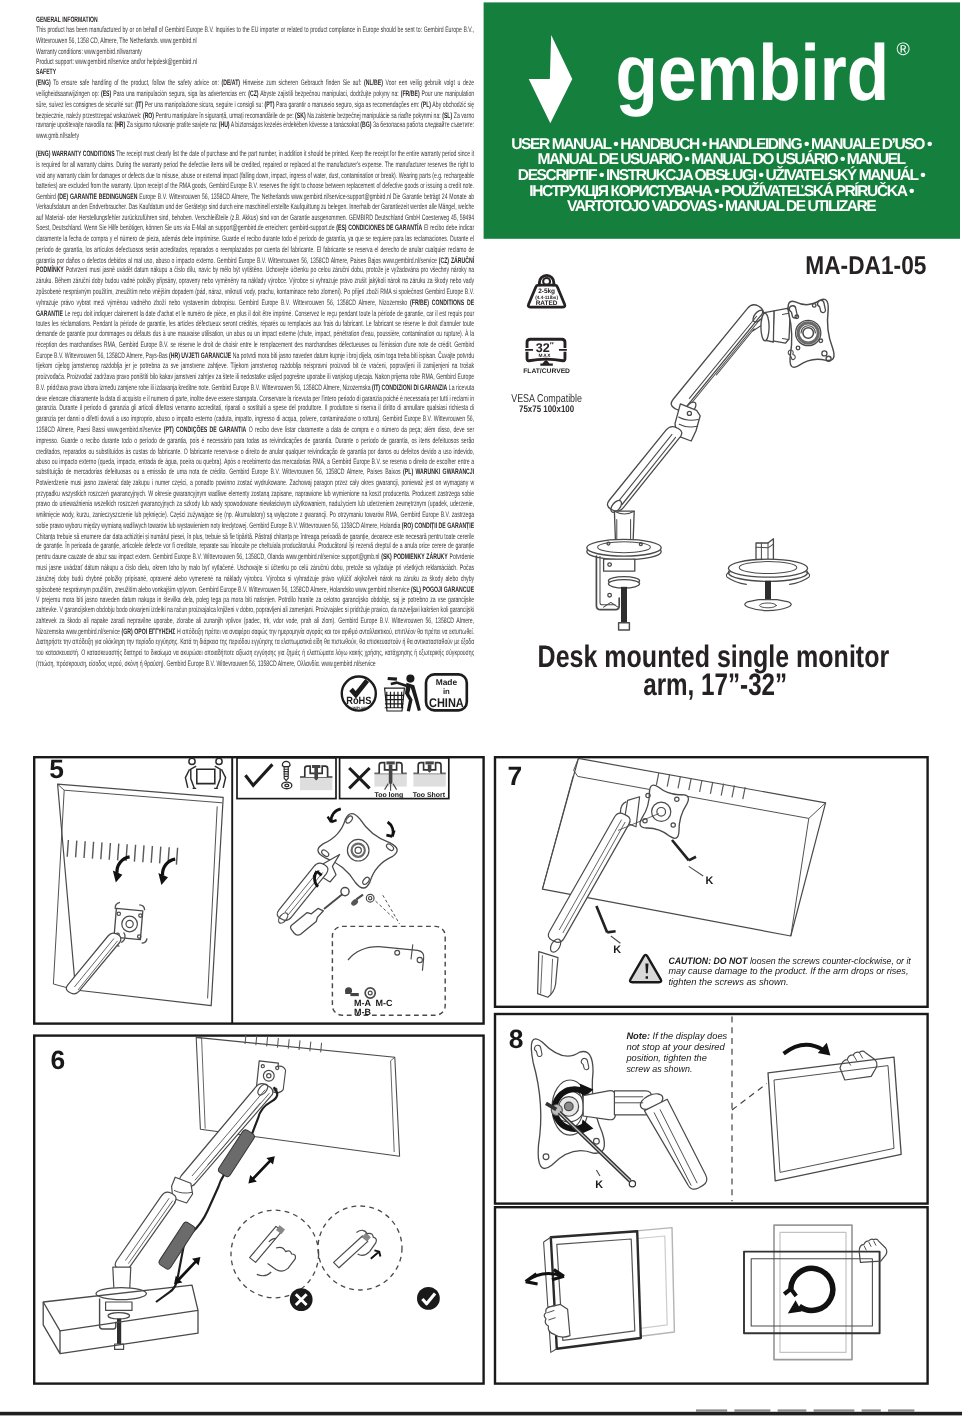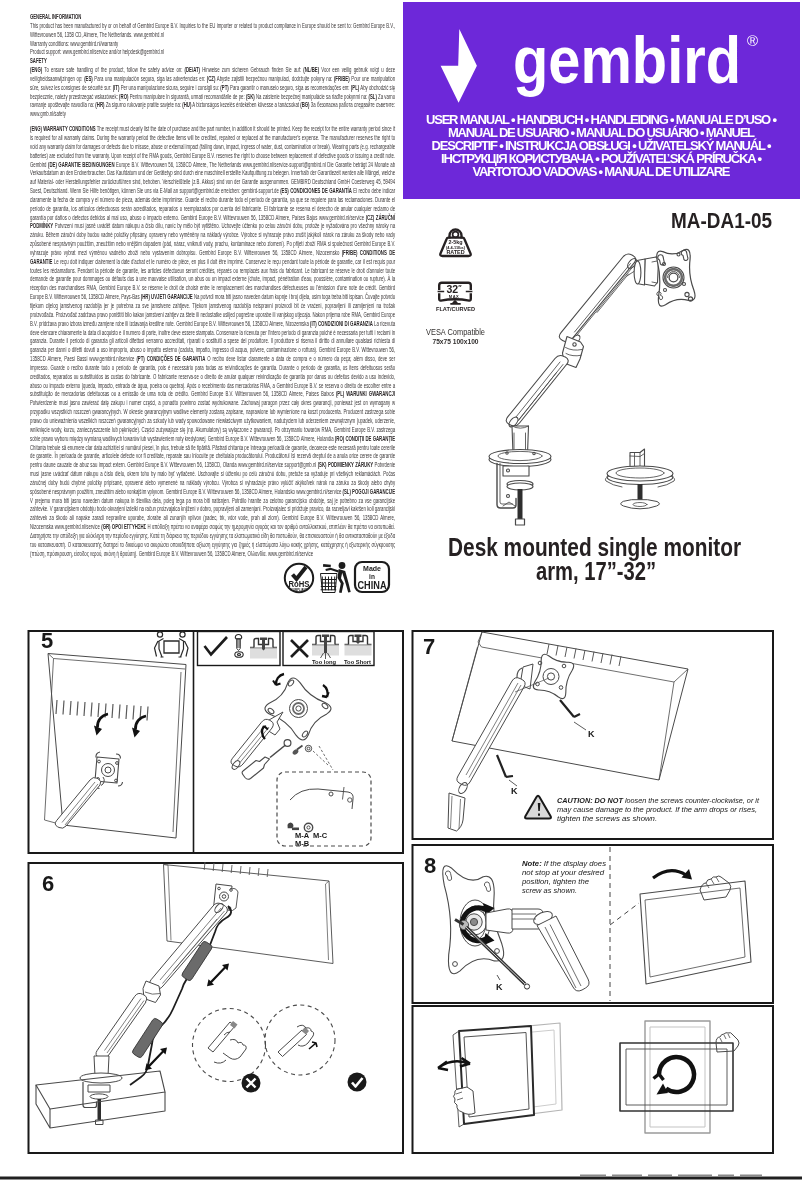--- a/index.html
+++ b/index.html
@@ -1,21 +1,21 @@
 <!DOCTYPE html>
 <html><head><meta charset="utf-8">
 <style>
 html,body{margin:0;padding:0;}
 body{width:802px;height:1182px;position:relative;background:#fff;font-family:"Liberation Sans",sans-serif;overflow:hidden;}
 .abs{position:absolute;}
 #legal{left:30px;top:13px;width:560px;transform:scaleX(0.652);transform-origin:0 0;color:#3a3637;font-size:6.6px;line-height:8.85px;text-align:justify;}
 #legal b{color:#2b2728;}
 #warr{margin-top:6px;}
 #legal .h{font-size:6.5px;}
-#blackbox{left:403px;top:2px;width:397px;height:197px;background:#6d28d9;color:#fff;text-align:center;}
+#blackbox{left:403px;top:2px;width:397px;height:197px;background:#15803d;color:#fff;text-align:center;}
 #mada{left:560px;top:208.5px;width:212px;text-align:right;font-weight:bold;font-size:21.5px;color:#262122;transform:scaleX(0.88);transform-origin:100% 0;}
 </style>
 </head>
 <body>
 <div class="abs" id="legal">
 <div id="gi"><b class="h">GENERAL INFORMATION</b><br>This product has been manufactured by or on behalf of Gembird Europe B.V. Inquiries to the EU importer or related to product compliance in Europe should be sent to: Gembird Europe B.V., Wittevrouwen 56, 1358 CD, Almere, The Netherlands. www.gembird.nl<br>
 Warranty conditions: www.gembird.nl/warranty<br>
 Product support: www.gembird.nl/service and/or helpdesk@gembird.nl</div>
 <div id="saf"><b class="h">SAFETY</b><br><b>(ENG)</b> To ensure safe handling of the product, follow the safety advice on: <b>(DE/AT)</b> Hinweise zum sicheren Gebrauch finden Sie auf: <b>(NL/BE)</b> Voor een veilig gebruik volgt u deze veiligheidsaanwijzingen op: <b>(ES)</b> Para una manipulación segura, siga las advertencias en: <b>(CZ)</b> Abyste zajistili bezpečnou manipulaci, dodržujte pokyny na: <b>(FR/BE)</b> Pour une manipulation sûre, suivez les consignes de sécurité sur: <b>(IT)</b> Per una manipolazione sicura, seguire i consigli su: <b>(PT)</b> Para garantir o manuseio seguro, siga as recomendações em: <b>(PL)</b> Aby obchodzić się bezpiecznie, należy przestrzegać wskazówek: <b>(RO)</b> Pentru manipulare în siguranță, urmați recomandările de pe: <b>(SK)</b> Na zaistenie bezpečnej manipulácie sa riaďte pokynmi na: <b>(SL)</b> Za varno ravnanje upoštevajte navodila na: <b>(HR)</b> Za sigurno rukovanje pratite savjete na: <b>(HU)</b> A biztonságos kezelés érdekében kövesse a tanácsokat <b>(BG)</b> За безопасна работа следвайте съветите: www.gmb.nl/safety</div>
 <div id="warr"><b id="sec0" class="h">(ENG) WARRANTY CONDITIONS</b> The receipt must clearly list the date of purchase and the part number, in addition it should be printed. Keep the receipt for the entire warranty period since it is required for all warranty claims. During the warranty period the defective items will be credited, repaired or replaced at the manufacturer's expense. The manufacturer reserves the right to void any warranty claim for damages or defects due to misuse, abuse or external impact (falling down, impact, ingress of water, dust, contamination or break). Wearing parts (e.g. rechargeable batteries) are excluded from the warranty. Upon receipt of the RMA goods, Gembird Europe B.V. reserves the right to choose between replacement of defective goods or issuing a credit note. Gembird <b id="sec1">(DE) GARANTIE BEDINGUNGEN</b> Europe B.V. Wittevrouwen 56, 1358CD Almere, The Netherlands www.gembird.nl/service-support@gmbird.nl Die Garantie beträgt 24 Monate ab Verkaufsdatum an den Endverbraucher. Das Kaufdatum und der Gerätetyp sind durch eine maschinell erstellte Kaufquittung zu belegen. Innerhalb der Garantiezeit werden alle Mängel, welche auf Material- oder Herstellungsfehler zurückzuführen sind, behoben. Verschleißteile (z.B. Akkus) sind von der Garantie ausgenommen. GEMBIRD Deutschland GmbH Coesterweg 45, 59494 Soest, Deutschland. Wenn Sie Hilfe benötigen, können Sie uns via E-Mail an support@gembird.de erreichen: gembird-support.de <b id="sec2">(ES) CONDICIONES DE GARANTÍA</b> El recibo debe indicar claramente la fecha de compra y el número de pieza, además debe imprimirse. Guarde el recibo durante todo el período de garantía, ya que se requiere para las reclamaciones. Durante el período de garantía, los artículos defectuosos serán acreditados, reparados o reemplazados por cuenta del fabricante. El fabricante se reserva el derecho de anular cualquier reclamo de garantía por daños o defectos debidos al mal uso, abuso o impacto externo. Gembird Europe B.V. Wittevrouwen 56, 1358CD Almere, Países Bajos www.gembird.nl/service <b id="sec3">(CZ) ZÁRUČNÍ PODMÍNKY</b> Potvrzení musí jasně uvádět datum nákupu a číslo dílu, navíc by mělo být vytištěno. Uchovejte účtenku po celou záruční dobu, protože je vyžadována pro všechny nároky na záruku. Během záruční doby budou vadné položky připsány, opraveny nebo vyměněny na náklady výrobce. Výrobce si vyhrazuje právo zrušit jakýkoli nárok na záruku za škody nebo vady způsobené nesprávným použitím, zneužitím nebo vnějším dopadem (pád, náraz, vniknutí vody, prachu, kontaminace nebo zlomení). Po přijetí zboží RMA si společnost Gembird Europe B.V. vyhrazuje právo vybrat mezi výměnou vadného zboží nebo vystavením dobropisu. Gembird Europe B.V. Wittevrouwen 56, 1358CD Almere, Nizozemsko <b id="sec4">(FR/BE) CONDITIONS DE GARANTIE</b> Le reçu doit indiquer clairement la date d'achat et le numéro de pièce, en plus il doit être imprimé. Conservez le reçu pendant toute la période de garantie, car il est requis pour toutes les réclamations. Pendant la période de garantie, les articles défectueux seront crédités, réparés ou remplacés aux frais du fabricant. Le fabricant se réserve le droit d'annuler toute demande de garantie pour dommages ou défauts dus à une mauvaise utilisation, un abus ou un impact externe (chute, impact, pénétration d'eau, poussière, contamination ou rupture). À la réception des marchandises RMA, Gembird Europe B.V. se réserve le droit de choisir entre le remplacement des marchandises défectueuses ou l'émission d'une note de crédit. Gembird Europe B.V. Wittevrouwen 56, 1358CD Almere, Pays-Bas <b id="sec5">(HR) UVJETI GARANCIJE</b> Na potvrdi mora biti jasno naveden datum kupnje i broj dijela, osim toga treba biti ispisan. Čuvajte potvrdu tijekom cijelog jamstvenog razdoblja jer je potrebna za sve jamstvene zahtjeve. Tijekom jamstvenog razdoblja neispravni proizvodi bit će vraćeni, popravljeni ili zamijenjeni na trošak proizvođača. Proizvođač zadržava pravo poništiti bilo kakav jamstveni zahtjev za štete ili nedostatke uslijed pogrešne uporabe ili vanjskog utjecaja. Nakon prijema robe RMA, Gembird Europe B.V. pridržava pravo izbora između zamjene robe ili izdavanja kreditne note. Gembird Europe B.V. Wittevrouwen 56, 1358CD Almere, Nizozemska <b id="sec6">(IT) CONDIZIONI DI GARANZIA</b> La ricevuta deve elencare chiaramente la data di acquisto e il numero di parte, inoltre deve essere stampata. Conservare la ricevuta per l'intero periodo di garanzia poiché è necessaria per tutti i reclami in garanzia. Durante il periodo di garanzia gli articoli difettosi verranno accreditati, riparati o sostituiti a spese del produttore. Il produttore si riserva il diritto di annullare qualsiasi richiesta di garanzia per danni o difetti dovuti a uso improprio, abuso o impatto esterno (caduta, impatto, ingresso di acqua, polvere, contaminazione o rottura). Gembird Europe B.V. Wittevrouwen 56, 1358CD Almere, Paesi Bassi www.gembird.nl/service <b id="sec7">(PT) CONDIÇÕES DE GARANTIA</b> O recibo deve listar claramente a data de compra e o número da peça; além disso, deve ser impresso. Guarde o recibo durante todo o período de garantia, pois é necessário para todas as reivindicações de garantia. Durante o período de garantia, os itens defeituosos serão creditados, reparados ou substituídos às custas do fabricante. O fabricante reserva-se o direito de anular qualquer reivindicação de garantia por danos ou defeitos devido a uso indevido, abuso ou impacto externo (queda, impacto, entrada de água, poeira ou quebra). Após o recebimento das mercadorias RMA, a Gembird Europe B.V. se reserva o direito de escolher entre a substituição de mercadorias defeituosas ou a emissão de uma nota de crédito. Gembird Europe B.V. Wittevrouwen 56, 1358CD Almere, Países Baixos <b id="sec8">(PL) WARUNKI GWARANCJI</b> Potwierdzenie musi jasno zawierać datę zakupu i numer części, a ponadto powinno zostać wydrukowane. Zachowaj paragon przez cały okres gwarancji, ponieważ jest on wymagany w przypadku wszystkich roszczeń gwarancyjnych. W okresie gwarancyjnym wadliwe elementy zostaną zapisane, naprawione lub wymienione na koszt producenta. Producent zastrzega sobie prawo do unieważnienia wszelkich roszczeń gwarancyjnych za szkody lub wady spowodowane niewłaściwym użytkowaniem, nadużyciem lub uderzeniem zewnętrznym (upadek, uderzenie, wniknięcie wody, kurzu, zanieczyszczenie lub pęknięcie). Części zużywające się (np. Akumulatory) są wyłączone z gwarancji. Po otrzymaniu towarów RMA, Gembird Europe B.V. zastrzega sobie prawo wyboru między wymianą wadliwych towarów lub wystawieniem noty kredytowej. Gembird Europe B.V. Wittevrouwen 56, 1358CD Almere, Holandia <b id="sec9">(RO) CONDIȚII DE GARANȚIE</b> Chitanța trebuie să enumere clar data achiziției și numărul piesei, în plus, trebuie să fie tipărită. Păstrați chitanța pe întreaga perioadă de garanție, deoarece este necesară pentru toate cererile de garanție. În perioada de garanție, articolele defecte vor fi creditate, reparate sau înlocuite pe cheltuiala producătorului. Producătorul își rezervă dreptul de a anula orice cerere de garanție pentru daune cauzate de abuz sau impact extern. Gembird Europe B.V. Wittevrouwen 56, 1358CD, Olanda www.gembird.nl/service support@gmb.nl <b id="sec10">(SK) PODMIENKY ZÁRUKY</b> Potvrdenie musí jasne uvádzať dátum nákupu a číslo dielu, okrem toho by malo byť vytlačené. Uschovajte si účtenku po celú záručnú dobu, pretože sa vyžaduje pri všetkých reklamáciách. Počas záručnej doby budú chybné položky pripísané, opravené alebo vymenené na náklady výrobcu. Výrobca si vyhradzuje právo vylúčiť akýkoľvek nárok na záruku za škody alebo chyby spôsobené nesprávnym použitím, zneužitím alebo vonkajším vplyvom. Gembird Europe B.V. Wittevrouwen 56, 1358CD Almere, Holandsko www.gembird.nl/service <b id="sec11">(SL) POGOJI GARANCIJE</b> V prejemu mora biti jasno naveden datum nakupa in številka dela, poleg tega pa mora biti natisnjen. Potrdilo hranite za celotno garancijsko obdobje, saj je potrebno za vse garancijske zahtevke. V garancijskem obdobju bodo okvarjeni izdelki na račun proizvajalca knjiženi v dobro, popravljeni ali zamenjani. Proizvajalec si pridržuje pravico, da razveljavi kakršen koli garancijski zahtevek za škodo ali napake zaradi nepravilne uporabe, zlorabe ali zunanjih vplivov (padec, trk, vdor vode, prah ali zlom). Gembird Europe B.V. Wittevrouwen 56, 1358CD Almere, Nizozemska www.gembird.nl/service <b id="sec12">(GR) ΟΡΟΙ ΕΓΓΥΗΣΗΣ</b> Η απόδειξη πρέπει να αναφέρει σαφώς την ημερομηνία αγοράς και τον αριθμό ανταλλακτικού, επιπλέον θα πρέπει να εκτυπωθεί. Διατηρήστε την απόδειξη για ολόκληρη την περίοδο εγγύησης. Κατά τη διάρκεια της περιόδου εγγύησης τα ελαττωματικά είδη θα πιστωθούν, θα επισκευαστούν ή θα αντικατασταθούν με έξοδα του κατασκευαστή. Ο κατασκευαστής διατηρεί το δικαίωμα να ακυρώσει οποιαδήποτε αξίωση εγγύησης για ζημιές ή ελαττώματα λόγω κακής χρήσης, κατάχρησης ή εξωτερικής σύγκρουσης (πτώση, πρόσκρουση, είσοδος νερού, σκόνη ή θραύση). Gembird Europe B.V. Wittevrouwen 56, 1358CD Almere, Ολλανδία. www.gembird.nl/service</div>

